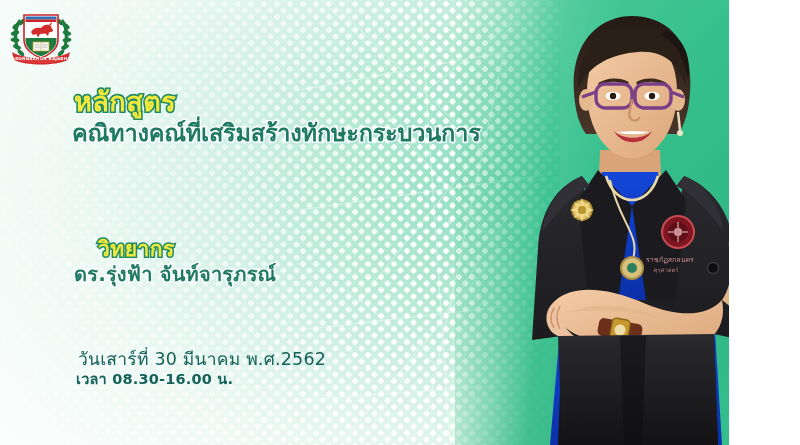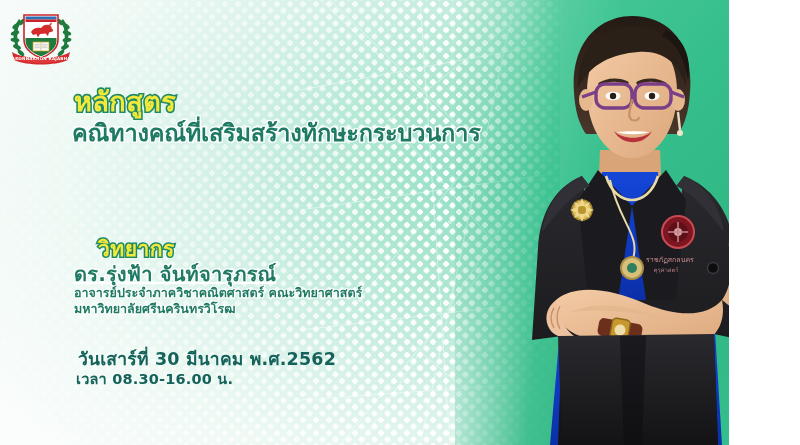--- a/index.html
+++ b/index.html
@@ -72,34 +72,33 @@
     paint-order:stroke fill;
   }
   .title span{ display:block; }
 
   .speaker{
     position:absolute; left:0; top:258px;
     font-size:20px; font-weight:bold; letter-spacing:.2px;
     color:#1f7a63;
     -webkit-text-stroke:2.4px #ffffff;
     paint-order:stroke fill;
-    text-decoration:underline;
   }
   .affil{
     position:absolute; left:0; top:285px; width:420px;
     font-size:12.5px; font-weight:bold; line-height:16px;
     color:#1f7a63;
     -webkit-text-stroke:2px #ffffff;
     paint-order:stroke fill;
   }
   .affil span{ display:block; }
 
   .date{
     position:absolute; left:4px; top:345px;
-    font-size:17.5px; font-weight:bold; letter-spacing:.2px;
+    font-size:17.5px; font-weight:normal; letter-spacing:.2px;
     color:#15625a;
   }
   .time{
     position:absolute; left:2px; top:367px;
     font-size:14.5px; font-weight:bold; letter-spacing:.2px;
     color:#15625a;
   }
 
   
   .portrait{ position:absolute; left:470px; top:0; width:330px; height:445px; }
@@ -238,24 +237,20 @@
     <div class="kicker th">หลักสูตร</div>
 
     <div class="title th">
       <span>คณิทางคณ์ที่เสริมสร้างทักษะกระบวนการ</span>
     </div>
 
     <div class="kicker2 th">วิทยากร</div>
 
     <div class="speaker th">ดร.รุ่งฟ้า จันท์จารุภรณ์</div>
 
-    <div class="affil th">
-      <span>อาจารย์ประจำภาควิชาคณิตศาสตร์ คณะวิทยาศาสตร์</span>
-      <span>มหาวิทยาลัยศรีนครินทรวิโรฒ</span>
-    </div>
 
     <div class="date th">วันเสาร์ที่ 30 มีนาคม พ.ศ.2562</div>
     <div class="time th">เวลา 08.30-16.00 น.</div>
   </div>
 
   <svg class="portrait" viewBox="0 0 330 445">
     <defs>
       <linearGradient id="skin" x1="0" y1="0" x2="1" y2="1">
         <stop offset="0" stop-color="#f3cba6"></stop>
           <stop offset="1" stop-color="#dda87c"></stop>

